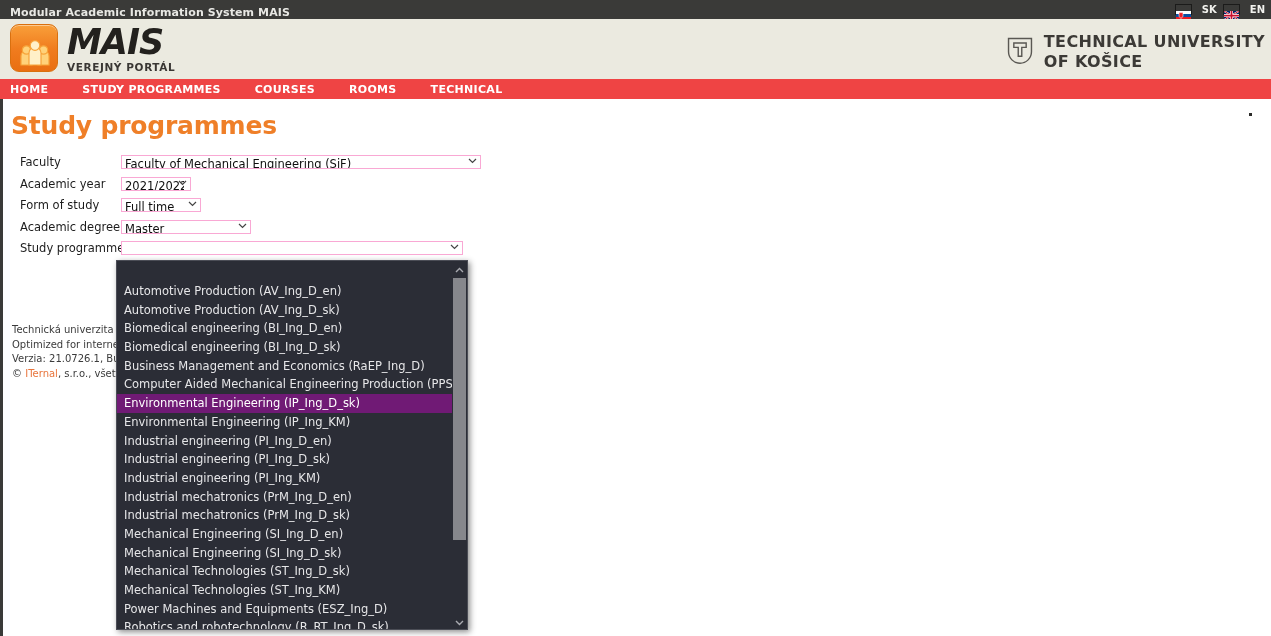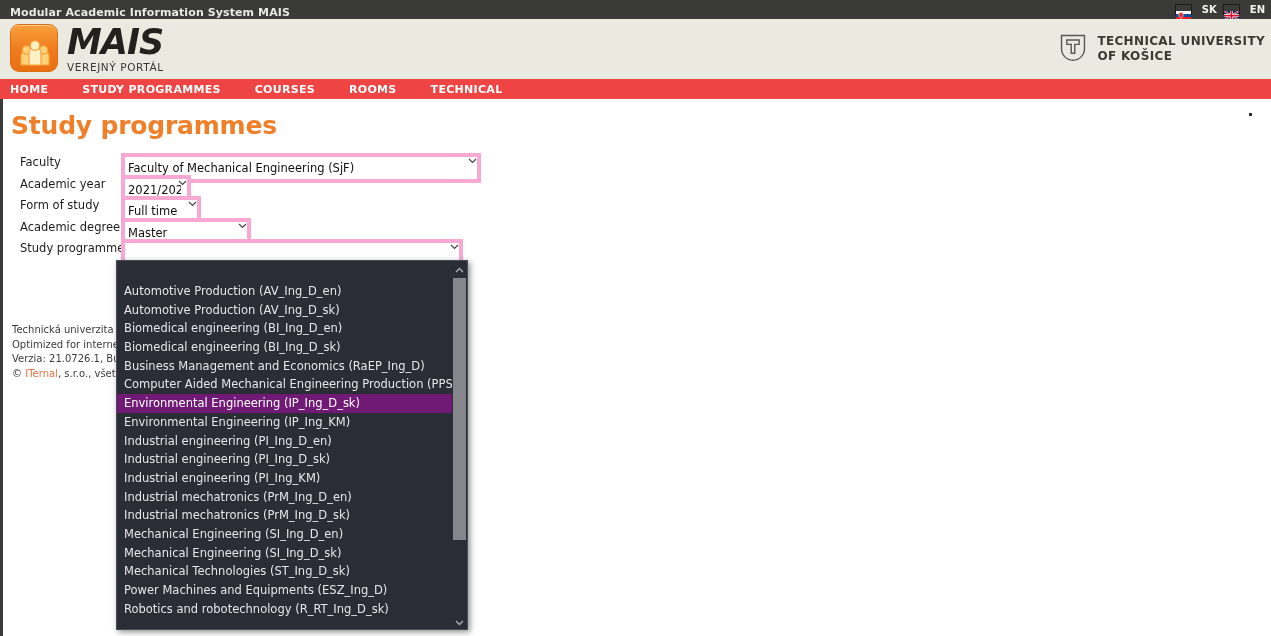--- a/index.html
+++ b/index.html
@@ -61,30 +61,30 @@
   }
   .logo-mark svg { position: absolute; left: 5px; top: 7px; }
   .wordmark { line-height: 1; }
   .wordmark-main {
     font-family: "DejaVu Sans", "Liberation Sans", sans-serif;
     font-size: 35px; font-weight: bold; font-style: italic;
     color: #23211e; letter-spacing: -1px;
     display: block;
   }
   .wordmark-sub {
-    font-size: 10.5px; font-weight: normal; color: #3a3734;
+    font-size: 10.5px; font-weight: bold; color: #3a3734;
     letter-spacing: 0.6px; display: block; margin-top: 2px;
   }
   .tuke {
     position: absolute; right: 6px; top: 13px;
     display: flex; align-items: center; gap: 9px;
   }
   .tuke-text { line-height: 1.25; }
   .tuke-text span {
-    display: block; font-size: 12px; font-weight: bold;
+    display: block; font-size: 16px; font-weight: bold;
     color: #3c3a36; letter-spacing: 0.35px;
   }
 
   
   .navbar {
     position: absolute; left: 0; top: 79px;
     width: 1271px; height: 20px;
     background: #ef4444;
     display: flex; align-items: center;
   }
@@ -116,26 +116,26 @@
   
   .form { position: absolute; left: 0; top: 54px; width: 600px; }
   .frow { position: relative; height: 21.6px; }
   .flabel {
     position: absolute; left: 17px; top: 2px;
     font-size: 11.5px; color: #1c1c1c;
     font-weight: normal; white-space: nowrap;
   }
   select.sel {
     position: absolute; left: 118px; top: 0;
-    height: 30px;
+    height: 14px;
     font-family: "DejaVu Sans", "Liberation Sans", sans-serif;
     font-size: 11.5px;
     color: #0e0e0e;
     background: #ffffff;
-    border: 4px solid #f9a8d4;
+    border: 1px solid #f9a8d4;
     border-radius: 0;
     padding: 0 6px 0 3px;
     -webkit-appearance: none; -moz-appearance: none; appearance: none;
     line-height: 16px;
   }
   .selwrap { position: absolute; left: 118px; top: 0; }
   .selwrap select.sel { position: static; left: auto; top: auto; width: 100%; }
   .chev {
     position: absolute; right: 4px; top: 5px;
     pointer-events: none;
@@ -372,20 +372,21 @@
         <div class="opt selected">Environmental Engineering (IP_Ing_D_sk)</div>
         <div class="opt">Environmental Engineering (IP_Ing_KM)</div>
         <div class="opt">Industrial engineering (PI_Ing_D_en)</div>
         <div class="opt">Industrial engineering (PI_Ing_D_sk)</div>
         <div class="opt">Industrial engineering (PI_Ing_KM)</div>
         <div class="opt">Industrial mechatronics (PrM_Ing_D_en)</div>
         <div class="opt">Industrial mechatronics (PrM_Ing_D_sk)</div>
         <div class="opt">Mechanical Engineering (SI_Ing_D_en)</div>
         <div class="opt">Mechanical Engineering (SI_Ing_D_sk)</div>
         <div class="opt">Mechanical Technologies (ST_Ing_D_sk)</div>
+        <div class="opt">Mechanical Technologies (ST_Ing_KM)</div>
         <div class="opt">Power Machines and Equipments (ESZ_Ing_D)</div>
         <div class="opt">Robotics and robotechnology (R_RT_Ing_D_sk)</div>
       </div>
 
     <div class="sb">
       <div class="sb-arrow sb-up">
         <svg width="9" height="6" viewBox="0 0 9 6">
           <path d="M1 5 L4.5 1.5 L8 5" stroke="#a9aab0" stroke-width="1.4" fill="none"></path>
         </svg>
       </div>

